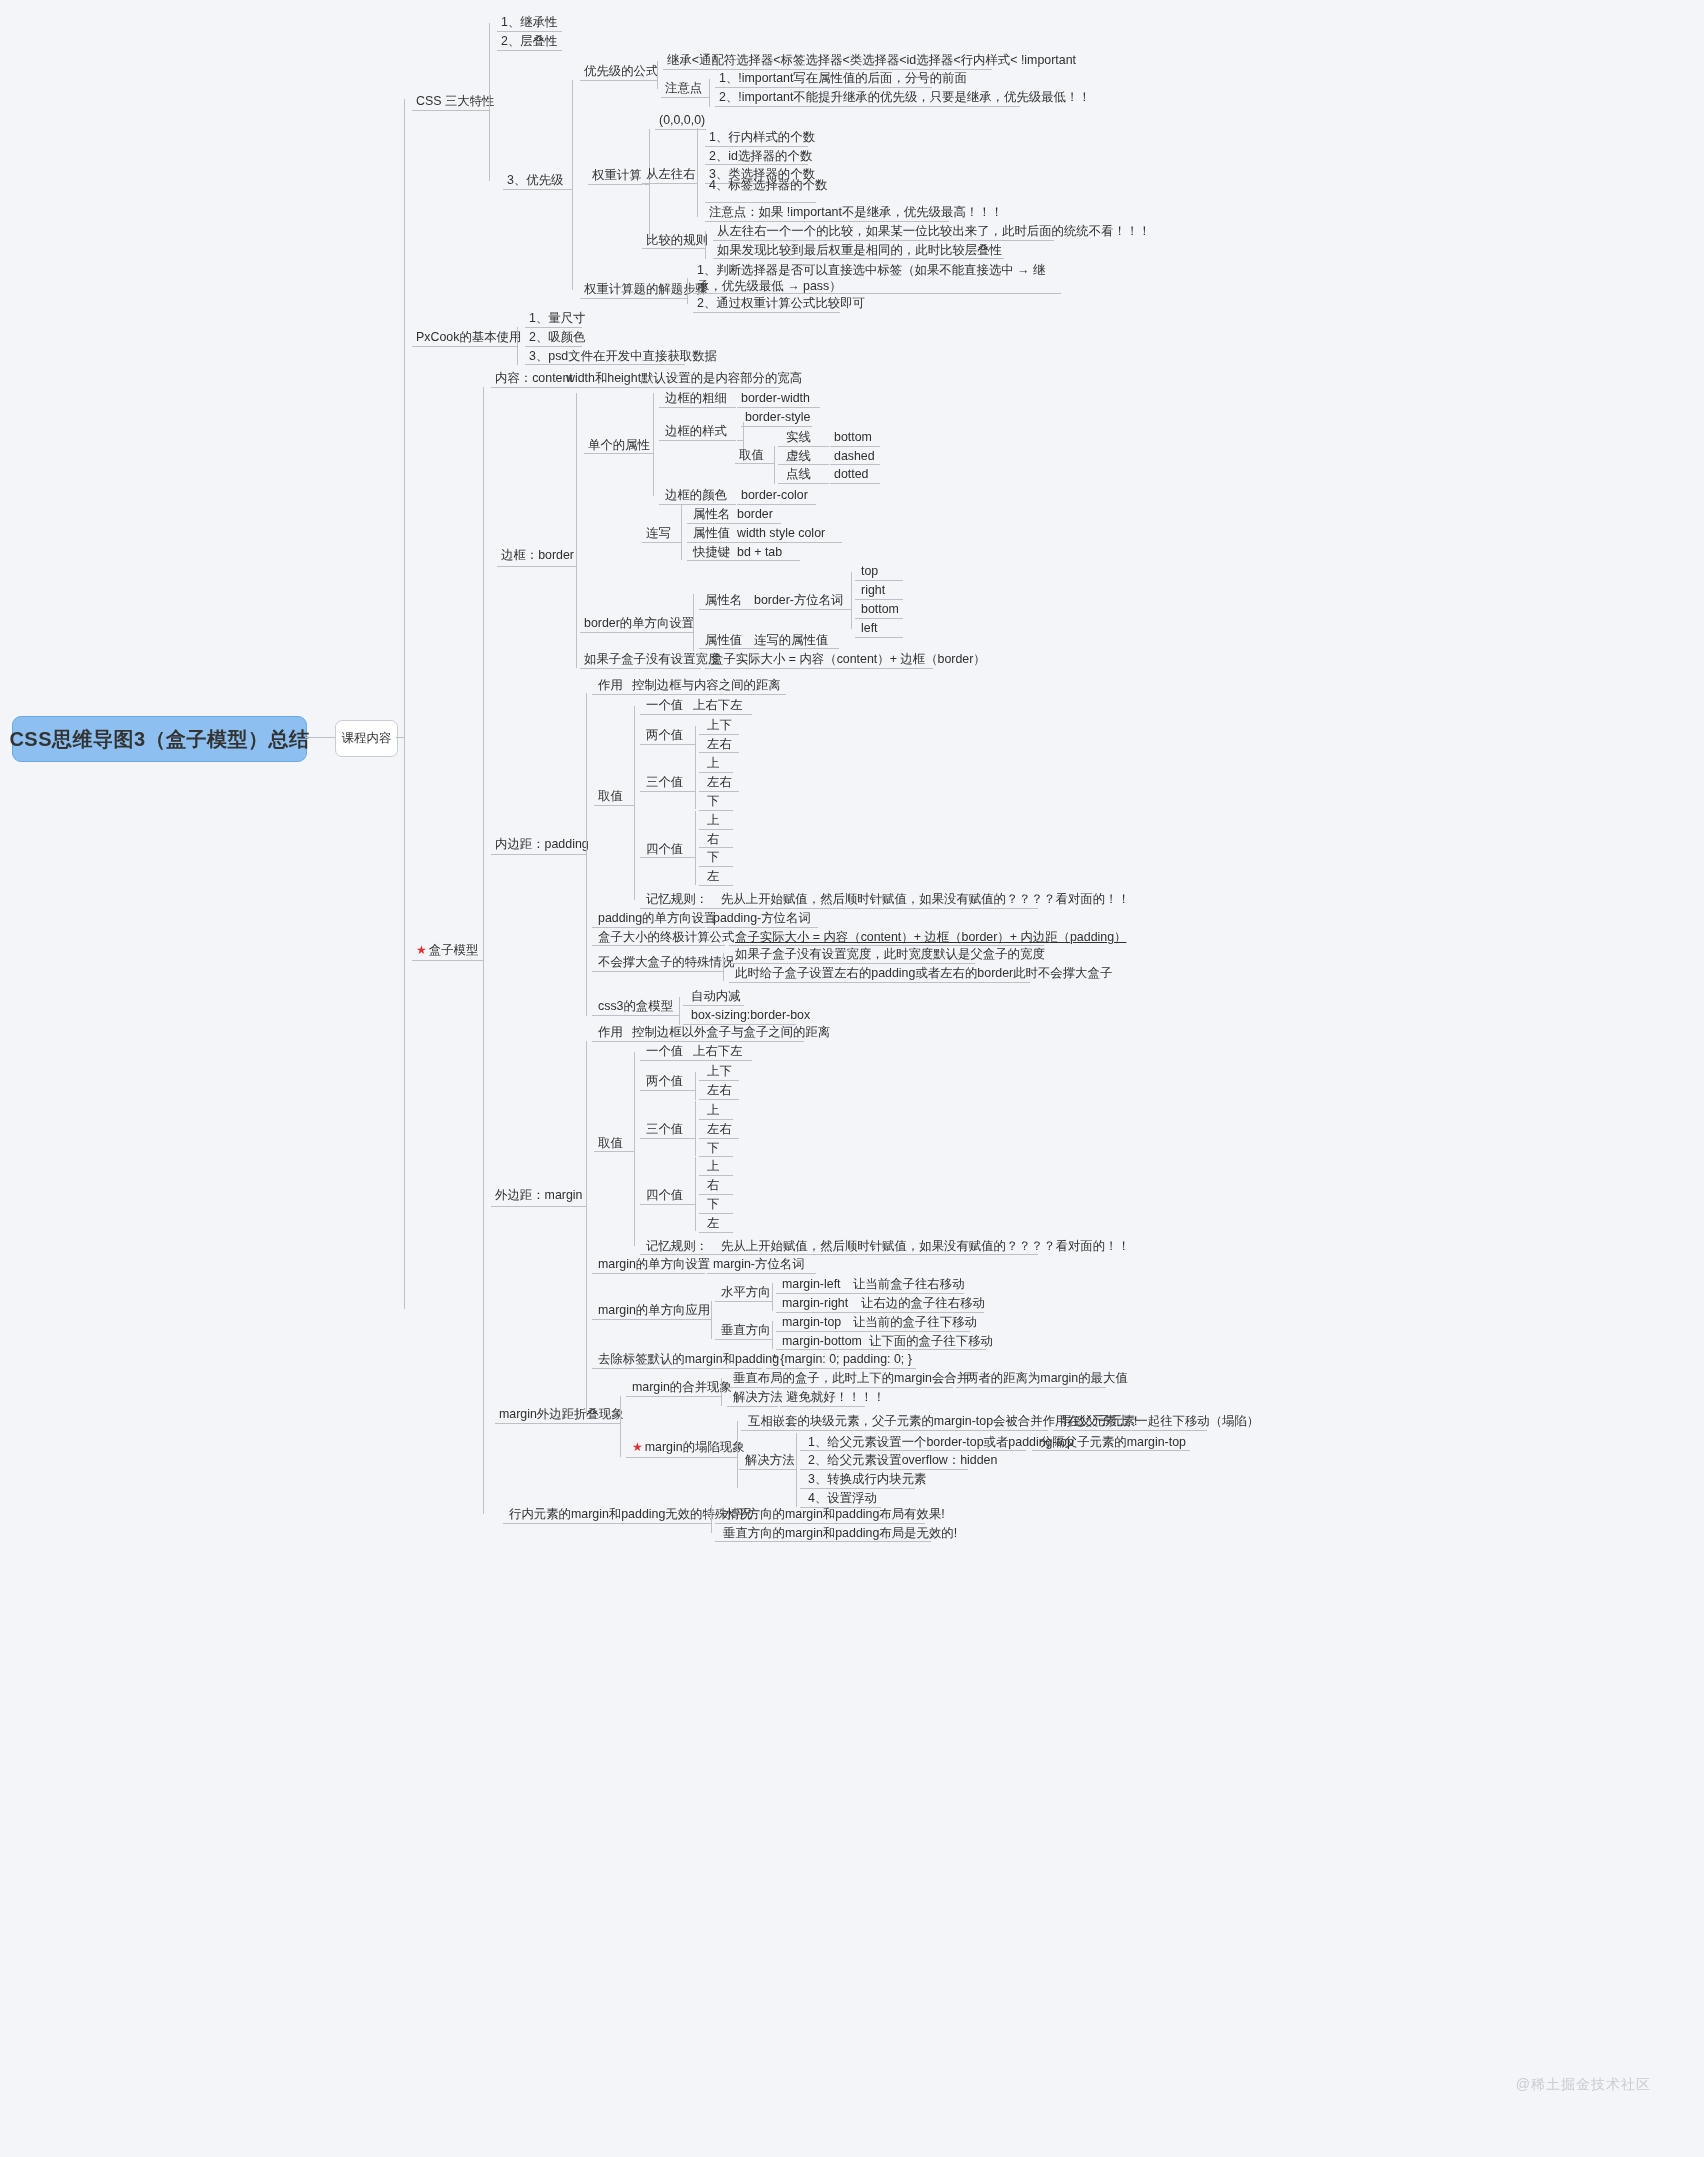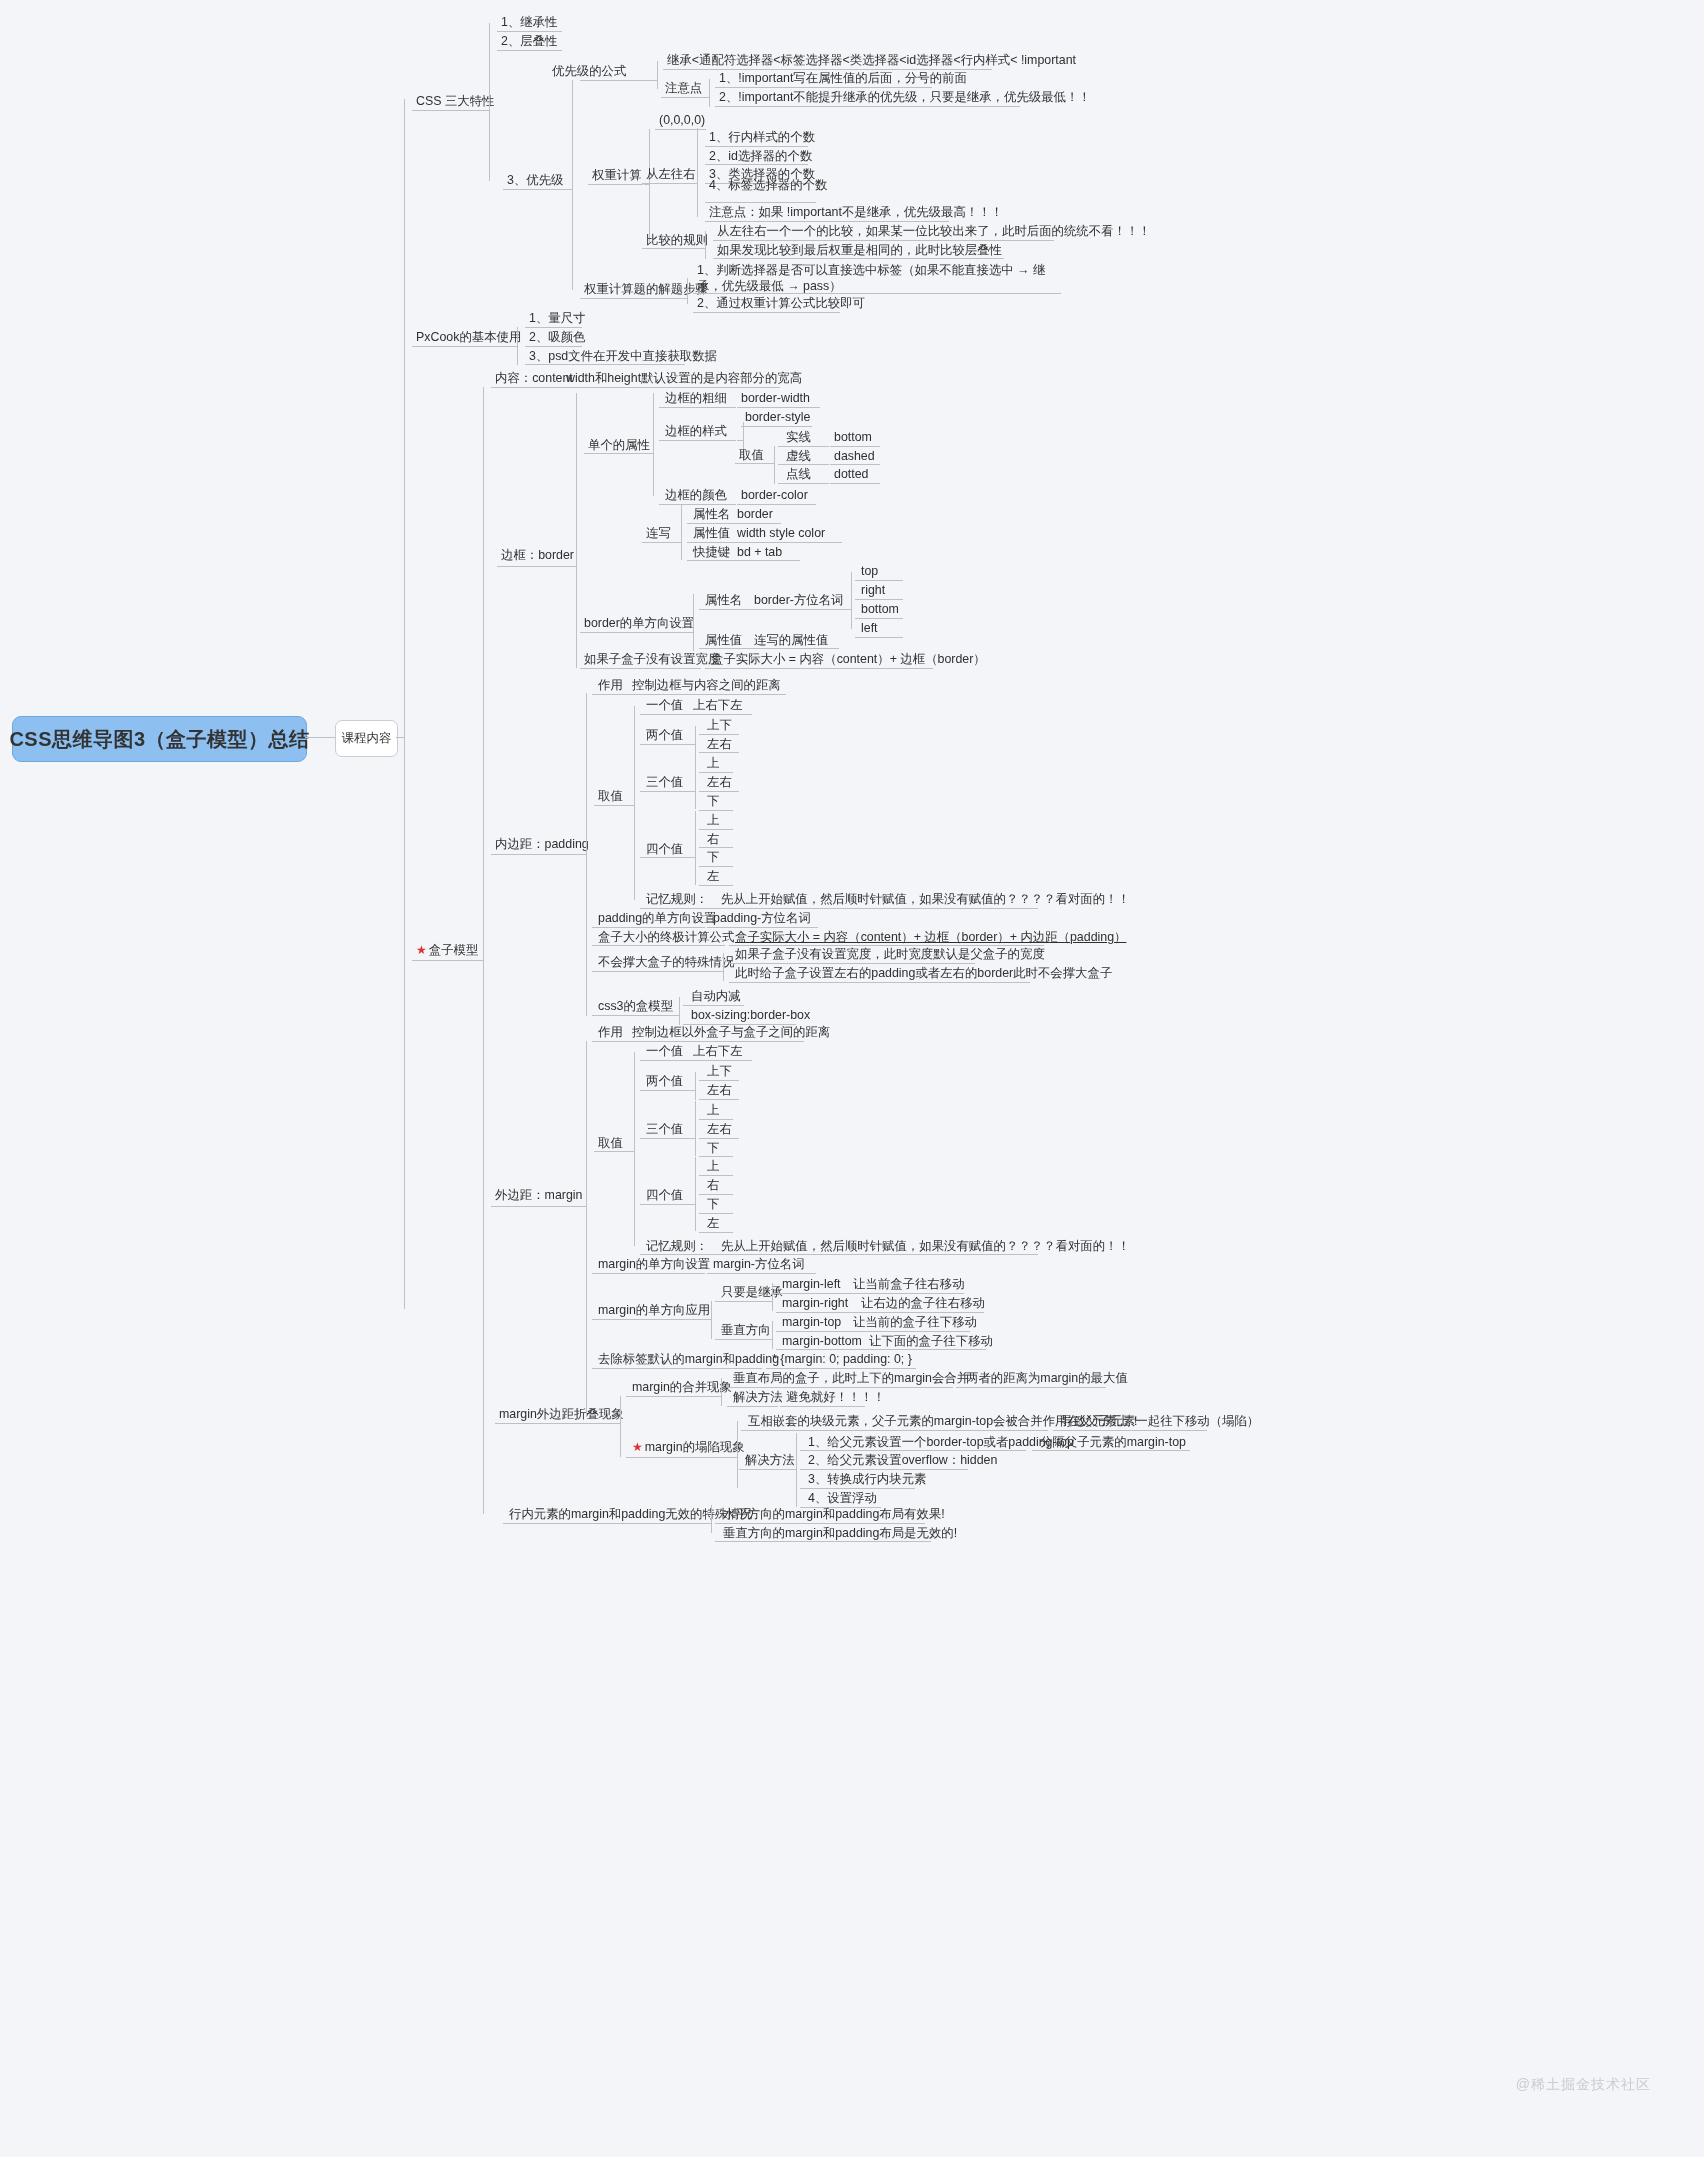--- a/index.html
+++ b/index.html
@@ -82,21 +82,21 @@
   <div class="h" style="left:497px;top:31px;width:65px;"></div>
 
   <div class="nd" style="left:497px;top:32px;">2、层叠性</div>
   <div class="h" style="left:497px;top:50px;width:65px;"></div>
 
   <div class="nd" style="left:503px;top:171px;">3、优先级</div>
   <div class="h" style="left:503px;top:189px;width:61px;"></div>
   <div class="h" style="left:564px;top:189px;width:8px;"></div>
   <div class="v" style="left:572px;top:80px;height:210px;"></div>
 
-  <div class="nd" style="left:548px;top:62px;">优先级的公式</div>
+  <div class="nd" style="left:580px;top:62px;">优先级的公式</div>
   <div class="h" style="left:580px;top:80px;width:71px;"></div>
   <div class="h" style="left:651px;top:80px;width:6px;"></div>
   <div class="v" style="left:657px;top:61px;height:28px;"></div>
   <div class="nd" style="left:663px;top:51px;">继承&lt;通配符选择器&lt;标签选择器&lt;类选择器&lt;id选择器&lt;行内样式&lt; !important</div>
   <div class="h" style="left:663px;top:69px;width:329px;"></div>
 
   <div class="nd" style="left:661px;top:79px;">注意点</div>
   <div class="h" style="left:661px;top:97px;width:42px;"></div>
   <div class="h" style="left:703px;top:97px;width:6px;"></div>
   <div class="v" style="left:709px;top:79px;height:28px;"></div>
@@ -415,21 +415,21 @@
   <div class="nd" style="left:594px;top:1255px;">margin的单方向设置</div>
   <div class="h" style="left:592px;top:1273px;width:113px;"></div>
   <div class="nd" style="left:709px;top:1255px;">margin-方位名词</div>
   <div class="h" style="left:707px;top:1273px;width:109px;"></div>
 
   <div class="nd" style="left:594px;top:1301px;">margin的单方向应用</div>
   <div class="h" style="left:592px;top:1319px;width:113px;"></div>
   <div class="h" style="left:705px;top:1319px;width:6px;"></div>
   <div class="v" style="left:711px;top:1301px;height:38px;"></div>
 
-  <div class="nd" style="left:717px;top:1283px;">只要是继承</div>
+  <div class="nd" style="left:717px;top:1283px;">水平方向</div>
   <div class="h" style="left:715px;top:1301px;width:51px;"></div>
   <div class="h" style="left:766px;top:1301px;width:6px;"></div>
   <div class="v" style="left:772px;top:1283px;height:28px;"></div>
   <div class="nd" style="left:778px;top:1275px;">margin-left</div>
   <div class="h" style="left:776px;top:1293px;width:73px;"></div>
   <div class="nd" style="left:849px;top:1275px;">让当前盒子往右移动</div>
   <div class="h" style="left:849px;top:1293px;width:115px;"></div>
   <div class="nd" style="left:778px;top:1294px;">margin-right</div>
   <div class="h" style="left:776px;top:1312px;width:81px;"></div>
   <div class="nd" style="left:857px;top:1294px;">让右边的盒子往右移动</div>

